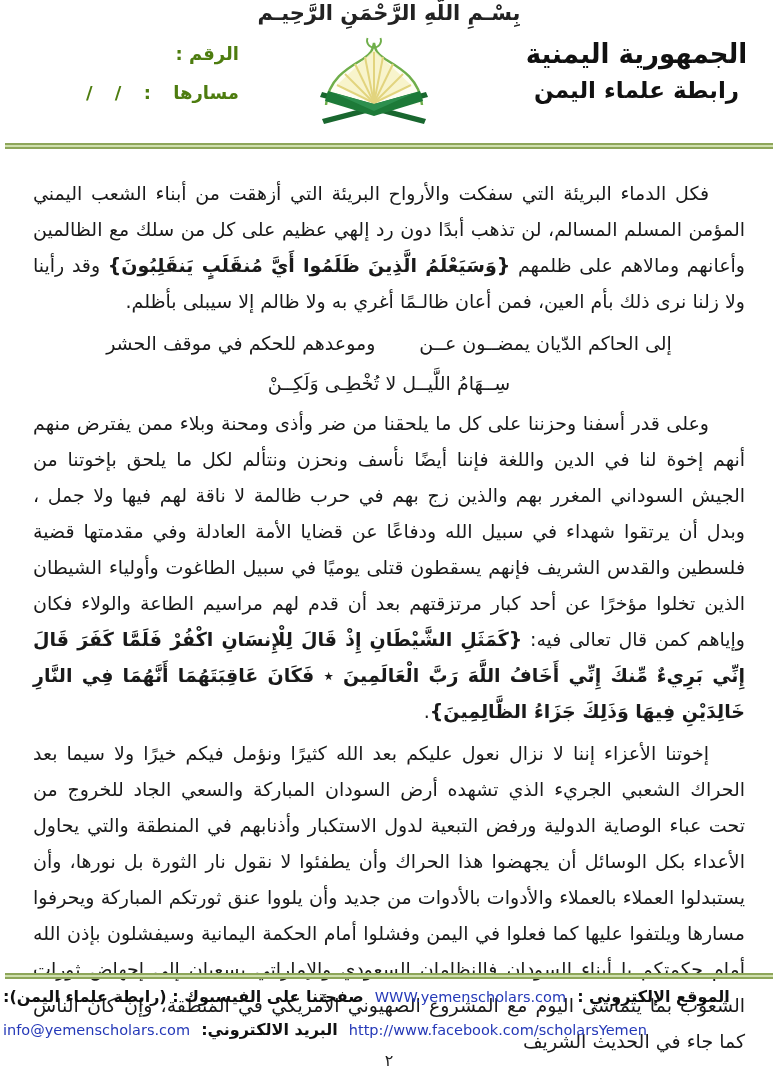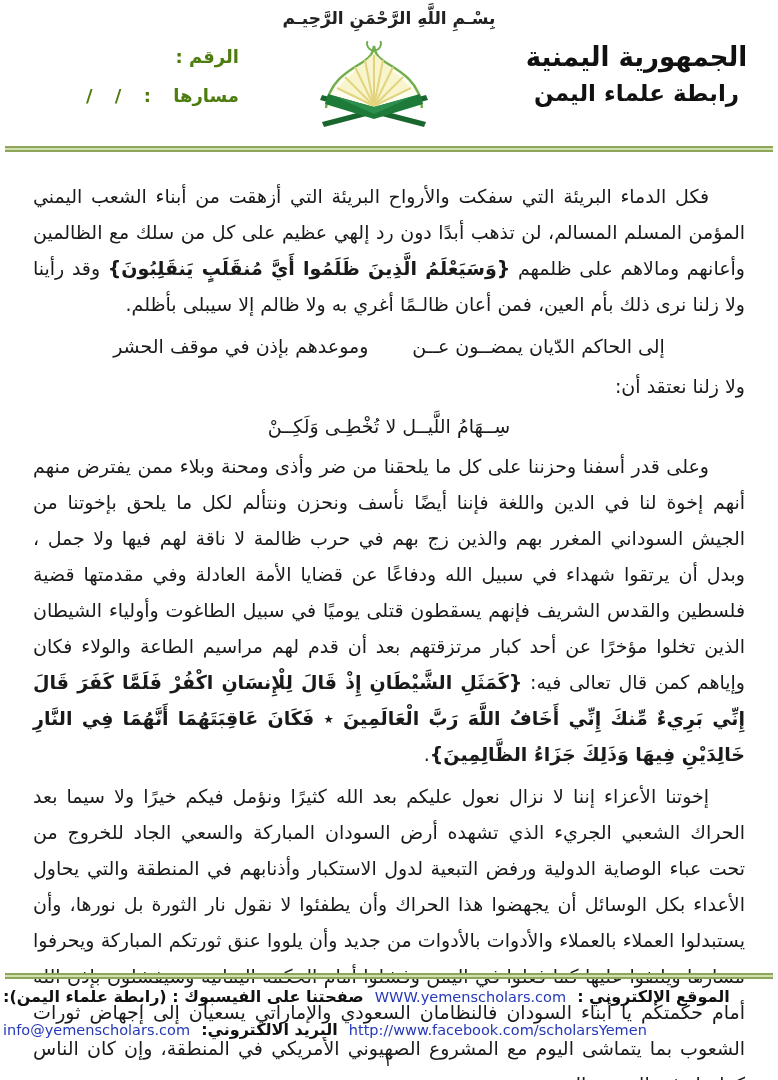--- a/index.html
+++ b/index.html
@@ -9,22 +9,22 @@
     margin:0 auto;
     background:#ffffff;
     font-family:"DejaVu Sans",sans-serif;
     color:#1a1a1a;
     direction:rtl;
     overflow:hidden;
   }
   
   .bismillah{
     text-align:center;
-    font-size:17px;font-weight:bold;
-    padding-top:8px;
+    font-size:21px;font-weight:bold;
+    padding-top:1px;
     letter-spacing:0;
     color:#222;
   }
   .head-row{
     display:flex;
     justify-content:space-between;
     align-items:flex-start;
     padding:2px 14px 0 14px;
     height:118px;
     box-sizing:border-box;
@@ -167,24 +167,23 @@
     </div>
     <div class="rule"></div>
   </header>
 
   <main class="main">
 
     <p class="para indent"><span>فكل الدماء البريئة التي سفكت والأرواح البريئة التي أزهقت من أبناء الشعب اليمني المؤمن المسلم المسالم، لن تذهب أبدًا دون رد إلهي عظيم على كل من سلك مع الظالمين وأعانهم ومالاهم على ظلمهم </span><span class="quran">{وَسَيَعْلَمُ الَّذِينَ ظَلَمُوا أَيَّ مُنقَلَبٍ يَنقَلِبُونَ}</span><span> وقد رأينا ولا زلنا نرى ذلك بأم العين، فمن أعان ظالـمًا أغري به ولا ظالم إلا سيبلى بأظلم.</span></p>
 
     <div class="verse">
       <span>إلى الحاكم الدّيان يمضــون عــن</span>
-      <span>وموعدهم بإذن في موقف الحشر</span>
-    </div>
-
-    <p class="para interlude">ولا زلنا نعتقد أن:</p>
+      <span>وموعدهم للحكم في موقف الحشر</span>
+    </div>
+
 
     <div class="verse">
       <span>سِــهَامُ اللَّيــل لا تُخْطِـى وَلَكِــنْ</span>
     </div>
 
     <p class="para indent"><span>وعلى قدر أسفنا وحزننا على كل ما يلحقنا من ضر وأذى ومحنة وبلاء ممن يفترض منهم أنهم إخوة لنا في الدين واللغة فإننا أيضًا نأسف ونحزن ونتألم لكل ما يلحق بإخوتنا من الجيش السوداني المغرر بهم والذين زج بهم في حرب ظالمة لا ناقة لهم فيها ولا جمل ، وبدل أن يرتقوا شهداء في سبيل الله ودفاعًا عن قضايا الأمة العادلة وفي مقدمتها قضية فلسطين والقدس الشريف فإنهم يسقطون قتلى يوميًا في سبيل الطاغوت وأولياء الشيطان الذين تخلوا مؤخرًا عن أحد كبار مرتزقتهم بعد أن قدم لهم مراسيم الطاعة والولاء فكان وإياهم كمن قال تعالى فيه: </span><span class="quran">{كَمَثَلِ الشَّيْطَانِ إِذْ قَالَ لِلْإِنسَانِ اكْفُرْ فَلَمَّا كَفَرَ قَالَ إِنِّي بَرِيءٌ مِّنكَ إِنِّي أَخَافُ اللَّهَ رَبَّ الْعَالَمِينَ ٭ فَكَانَ عَاقِبَتَهُمَا أَنَّهُمَا فِي النَّارِ خَالِدَيْنِ فِيهَا وَذَلِكَ جَزَاءُ الظَّالِمِينَ}</span><span>.</span></p>
 
     <p class="para indent">إخوتنا الأعزاء إننا لا نزال نعول عليكم بعد الله كثيرًا ونؤمل فيكم خيرًا ولا سيما بعد الحراك الشعبي الجريء الذي تشهده أرض السودان المباركة والسعي الجاد للخروج من تحت عباء الوصاية الدولية ورفض التبعية لدول الاستكبار وأذنابهم في المنطقة والتي يحاول الأعداء بكل الوسائل أن يجهضوا هذا الحراك وأن يطفئوا لا نقول نار الثورة بل نورها، وأن يستبدلوا العملاء بالعملاء والأدوات بالأدوات من جديد وأن يلووا عنق ثورتكم المباركة ويحرفوا مسارها ويلتفوا عليها كما فعلوا في اليمن وفشلوا أمام الحكمة اليمانية وسيفشلون بإذن الله أمام حكمتكم يا أبناء السودان فالنظامان السعودي والإماراتي يسعيان إلى إجهاض ثورات الشعوب بما يتماشى اليوم مع المشروع الصهيوني الأمريكي في المنطقة، وإن كان الناس كما جاء في الحديث الشريف</p>
 
   </main>

